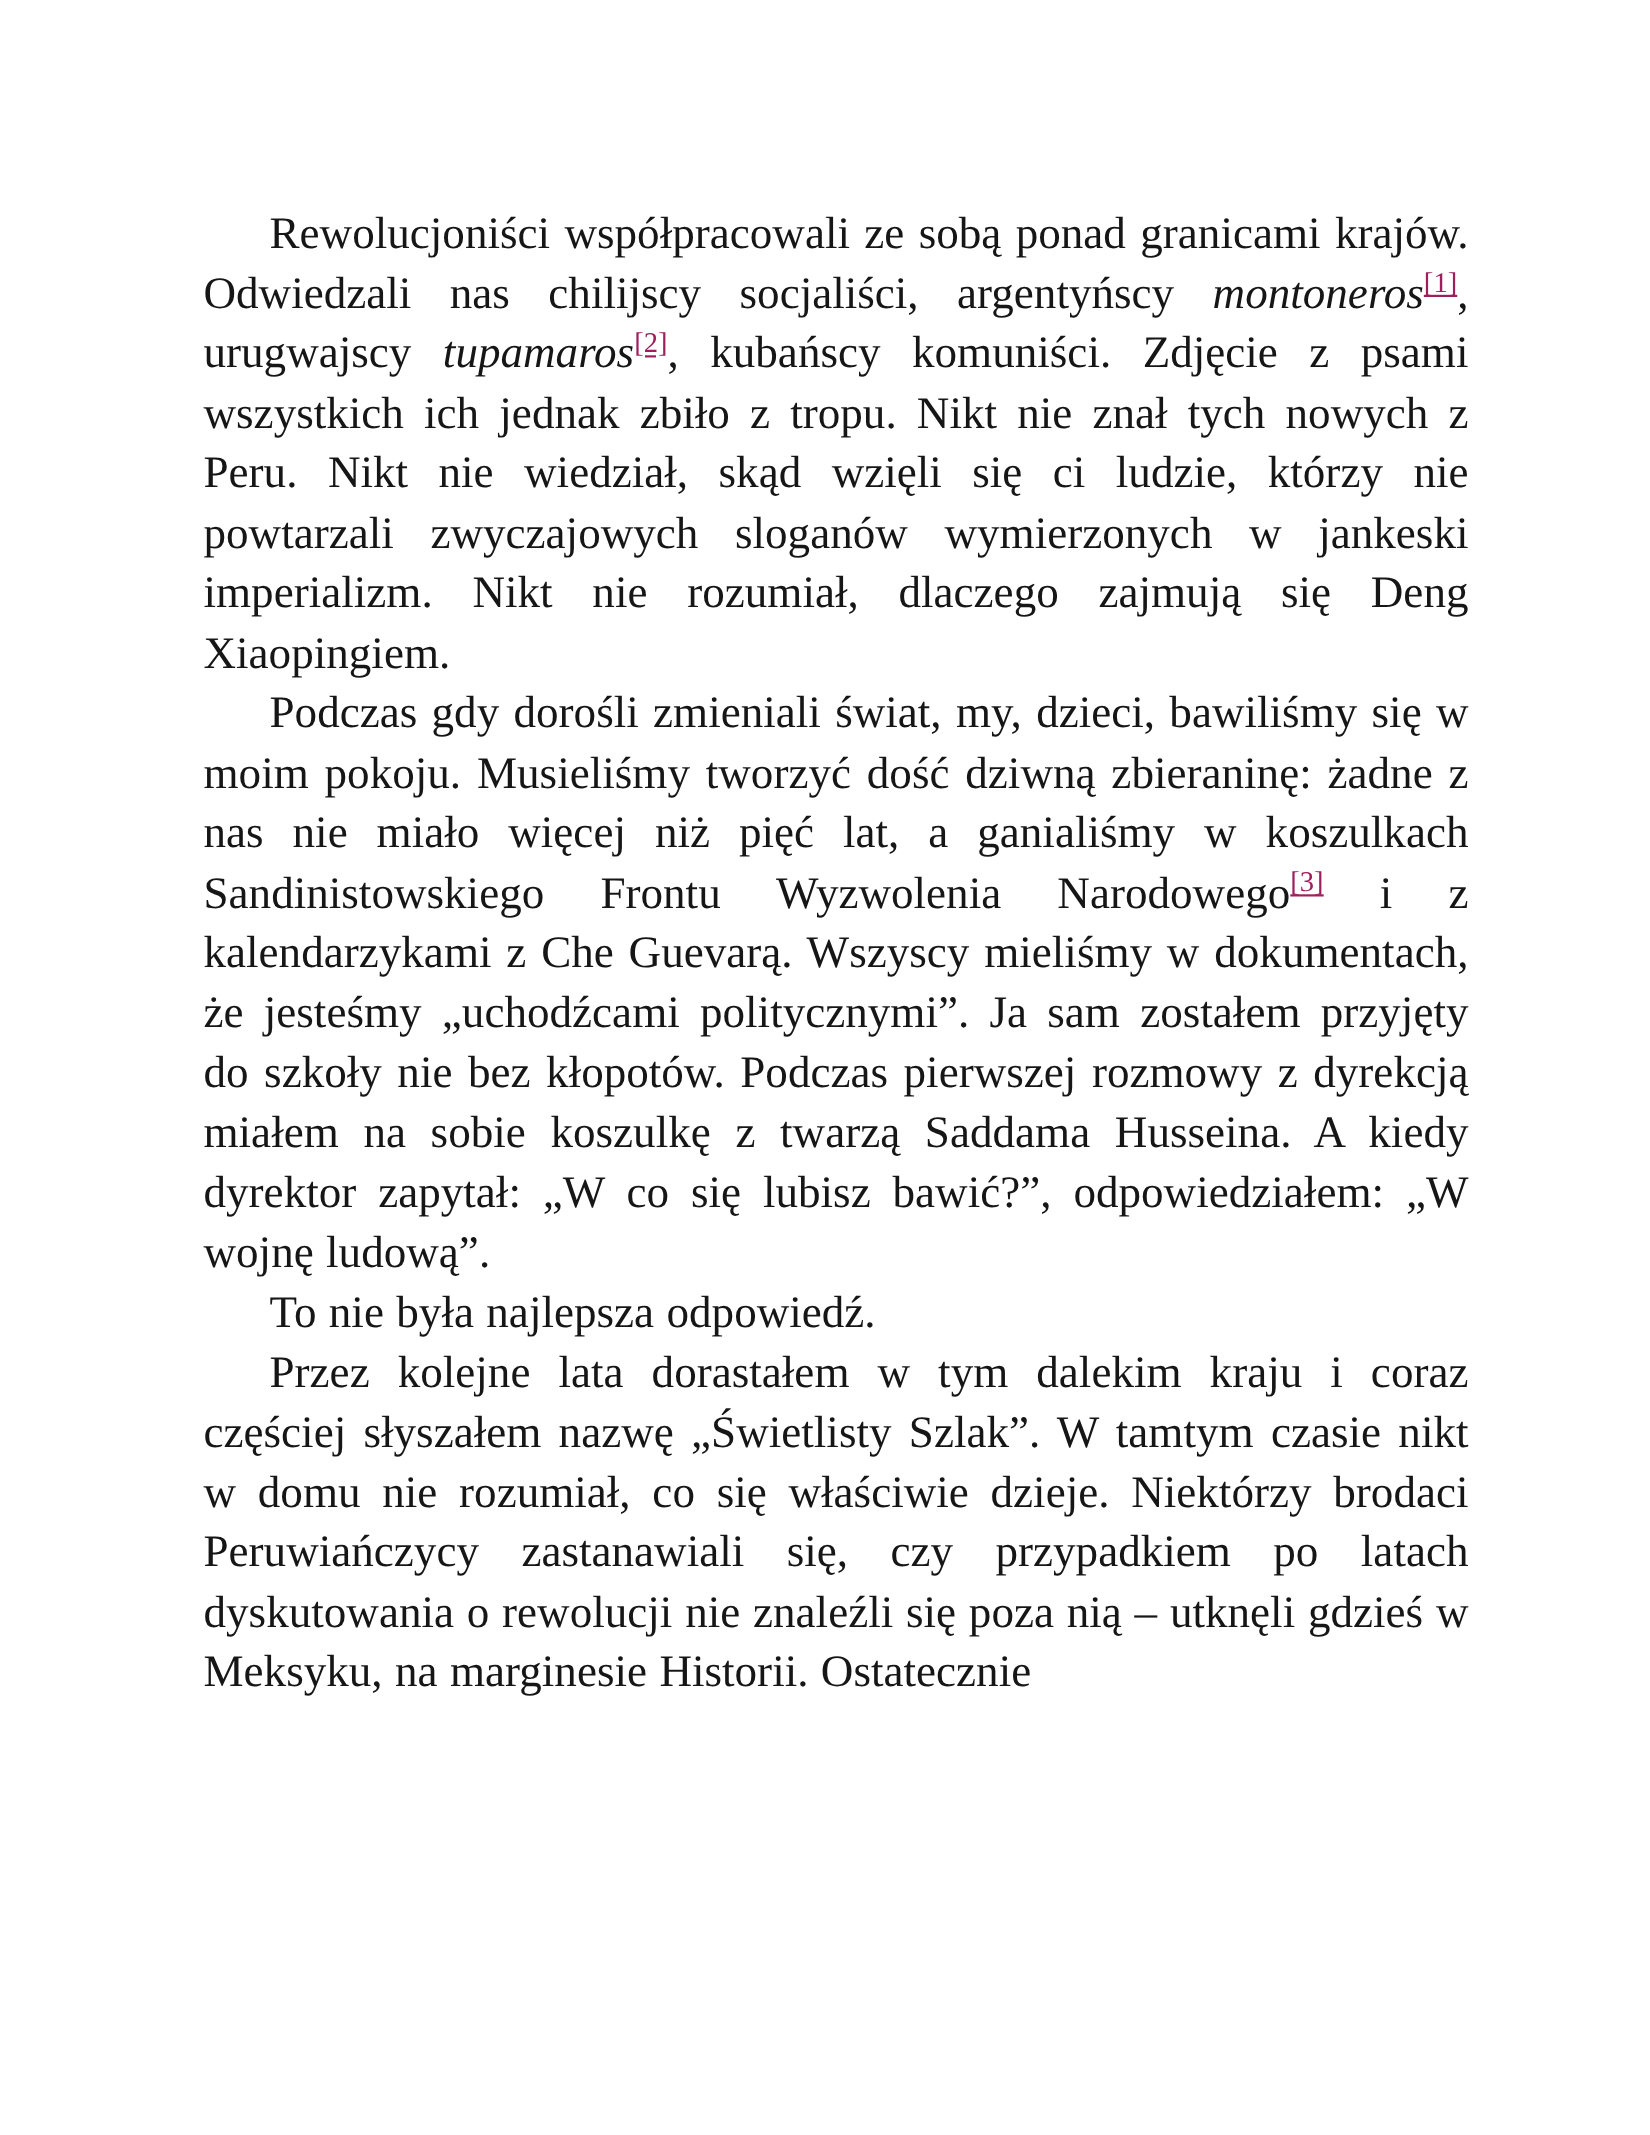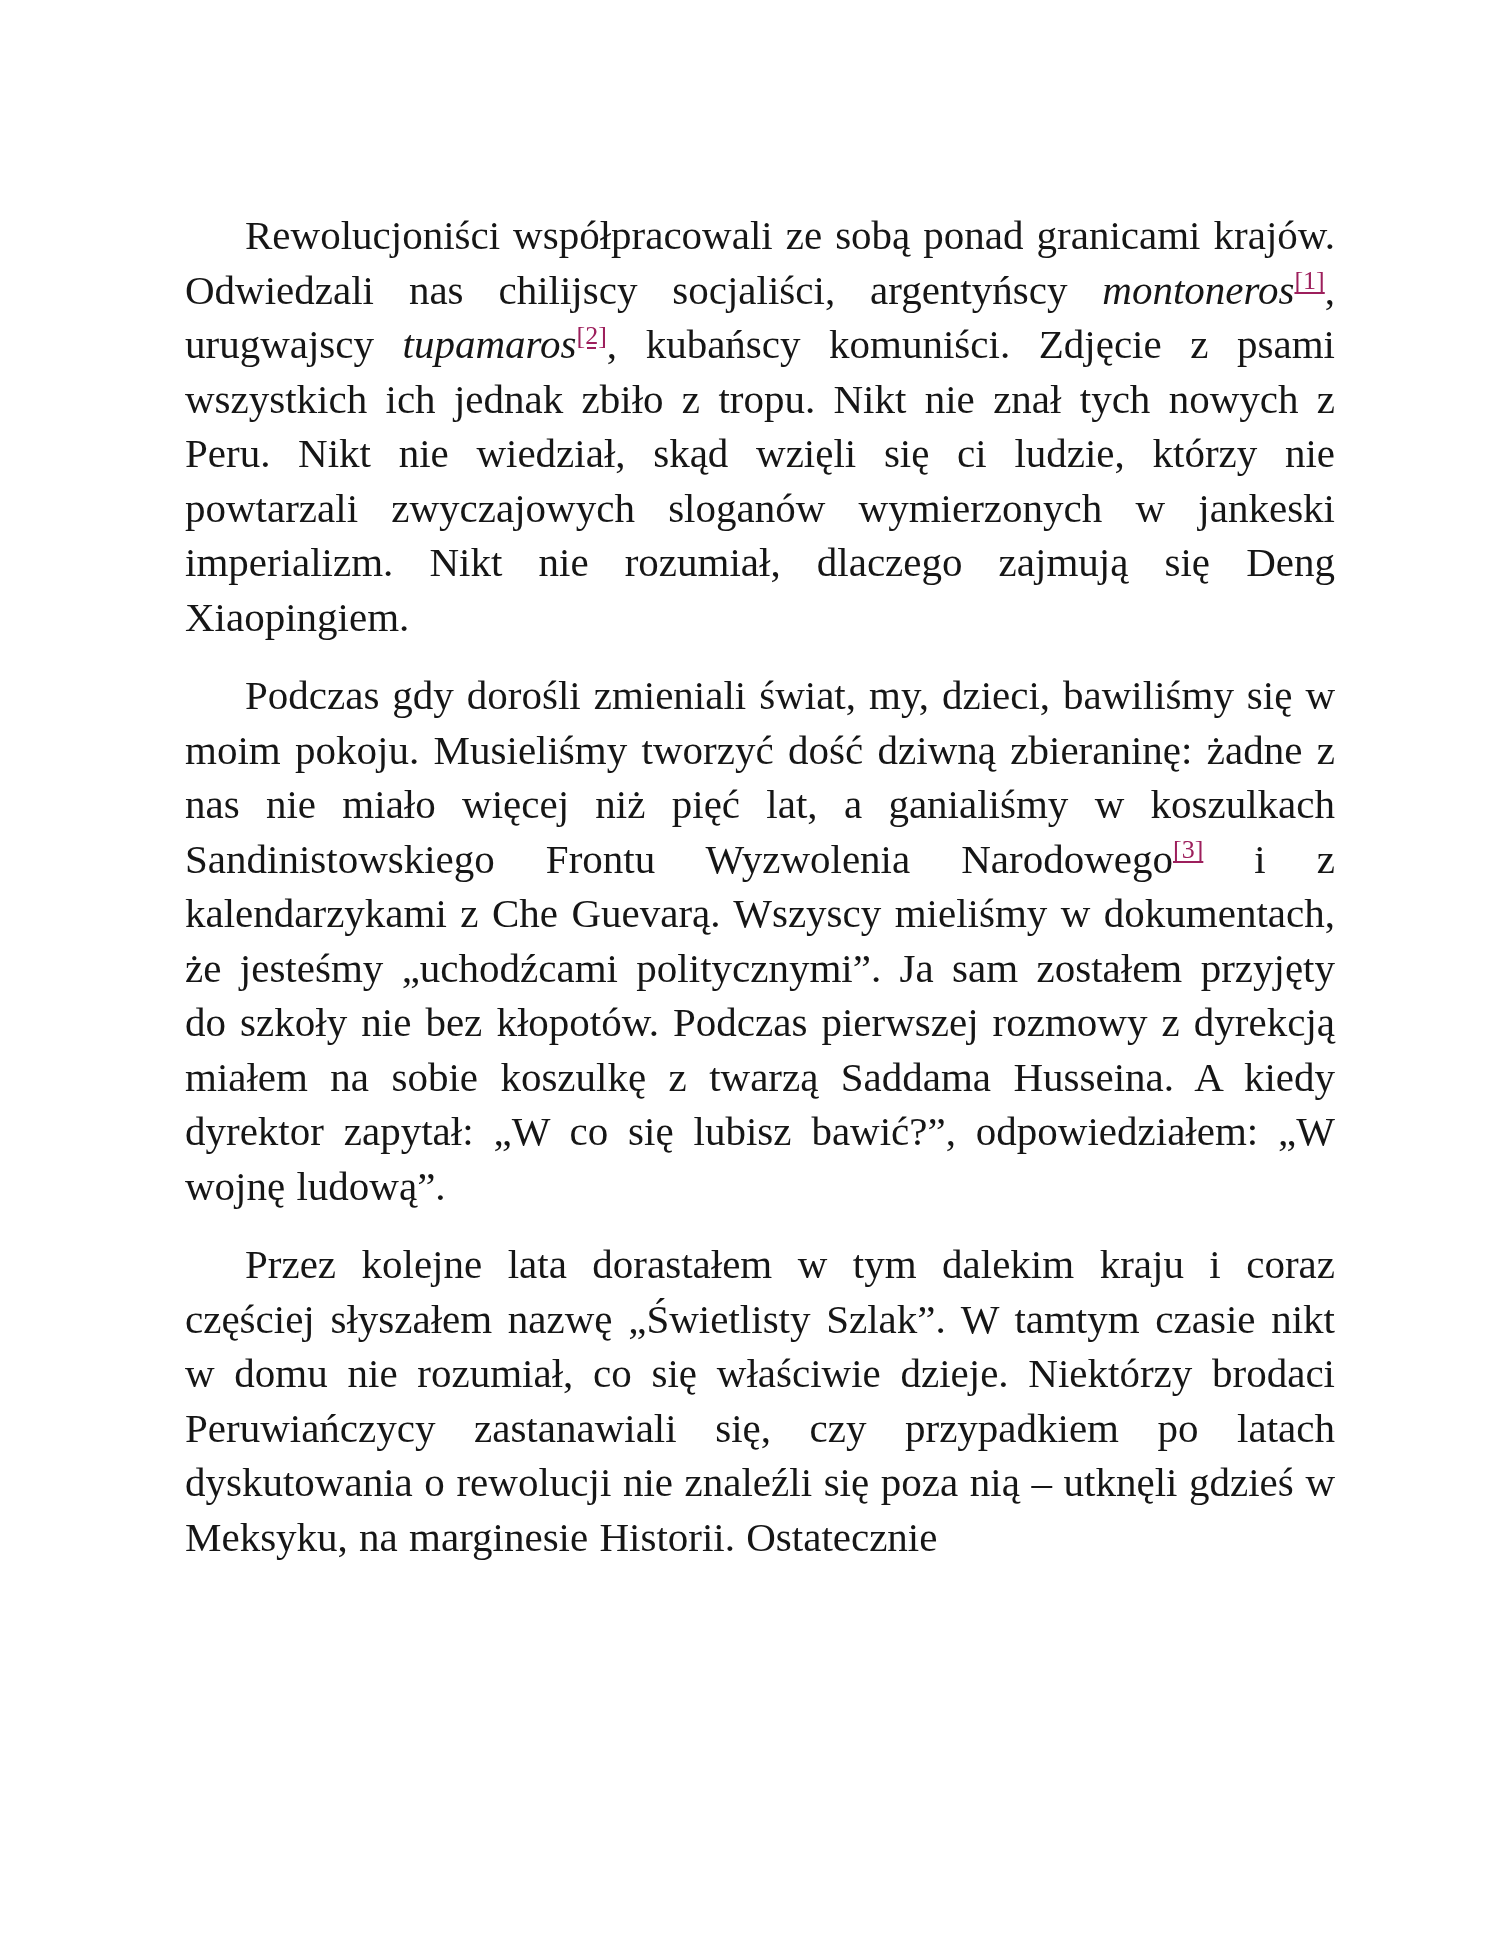--- a/index.html
+++ b/index.html
@@ -31,21 +31,20 @@
     font-size: 41px;
     line-height: 54.5px;
     text-align: justify;
     text-justify: inter-word;
     hyphens: none;
     color: #161616;
     word-spacing: 1px;
   }
   .text-block p.indent {
     text-indent: 60px;
-    margin-top: 24px;
   }
   em.term {
     font-style: italic;
   }
   sup.fn {
     font-size: 26px;
     line-height: 0;
     vertical-align: baseline;
     position: relative;
     top: -0.55em;
@@ -56,15 +55,16 @@
     cursor: pointer;
   }
 </style>
 </head>
 <body style="background: rgb(255, 255, 255);">
 
 <main class="page">
   <article class="text-block" id="text-block">
       <p class="indent"><span style="color: rgb(22, 22, 22);">Rewolucjoniści współpracowali ze sobą ponad granicami krajów. Odwiedzali nas chilijscy socjaliści, argentyńscy </span><em class="term" style="color: rgb(22, 22, 22);">montoneros</em><sup class="fn"><a class="fnref" style="color: rgb(157, 31, 92);">[1]</a></sup><span style="color: rgb(22, 22, 22);">, urugwajscy </span><em class="term" style="color: rgb(22, 22, 22);">tupamaros</em><sup class="fn"><a class="fnref" style="color: rgb(157, 31, 92);">[2]</a></sup><span style="color: rgb(22, 22, 22);">, kubańscy komuniści. Zdjęcie z psami wszystkich ich jednak zbiło z tropu. Nikt nie znał tych nowych z Peru. Nikt nie wiedział, skąd wzięli się ci ludzie, którzy nie powtarzali zwyczajowych sloganów wymierzonych w jankeski imperializm. Nikt nie rozumiał, dlaczego zajmują się Deng Xiaopingiem.</span></p>
       <p class="indent"><span style="color: rgb(22, 22, 22);">Podczas gdy dorośli zmieniali świat, my, dzieci, bawiliśmy się w moim pokoju. Musieliśmy tworzyć dość dziwną zbieraninę: żadne z nas nie miało więcej niż pięć lat, a ganialiśmy w koszulkach Sandinistowskiego Frontu Wyzwolenia Narodowego</span><sup class="fn"><a class="fnref" style="color: rgb(157, 31, 92);">[3]</a></sup><span style="color: rgb(22, 22, 22);"> i z kalendarzykami z Che Guevarą. Wszyscy mieliśmy w dokumentach, że jesteśmy „uchodźcami politycznymi”. Ja sam zostałem przyjęty do szkoły nie bez kłopotów. Podczas pierwszej rozmowy z dyrekcją miałem na sobie koszulkę z twarzą Saddama Husseina. A kiedy dyrektor zapytał: „W co się lubisz bawić?”, odpowiedziałem: „W wojnę ludową”.</span></p>
+      <p class="indent"><span style="color: rgb(22, 22, 22);">To nie była najlepsza odpowiedź.</span></p>
       <p class="indent"><span style="color: rgb(22, 22, 22);">Przez kolejne lata dorastałem w tym dalekim kraju i coraz częściej słyszałem nazwę „Świetlisty Szlak”. W tamtym czasie nikt w domu nie rozumiał, co się właściwie dzieje. Niektórzy brodaci Peruwiańczycy zastanawiali się, czy przypadkiem po latach dyskutowania o rewolucji nie znaleźli się poza nią – utknęli gdzieś w Meksyku, na marginesie Historii. Ostatecznie</span></p>
     </article>
 </main>
 
 </body></html>

